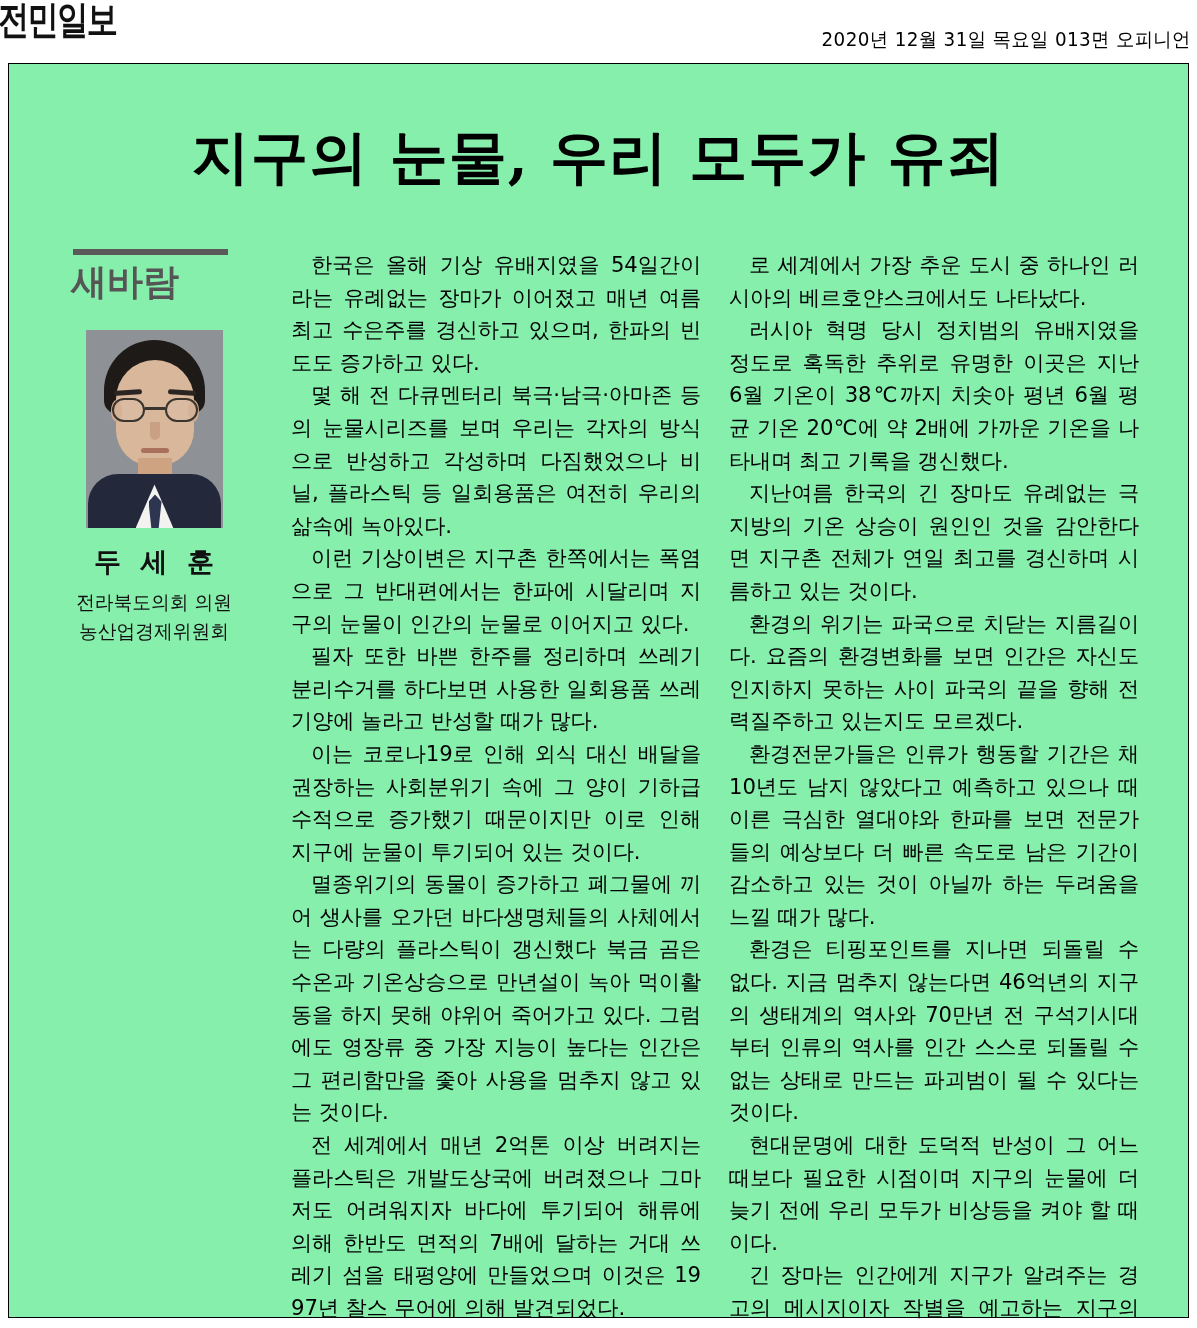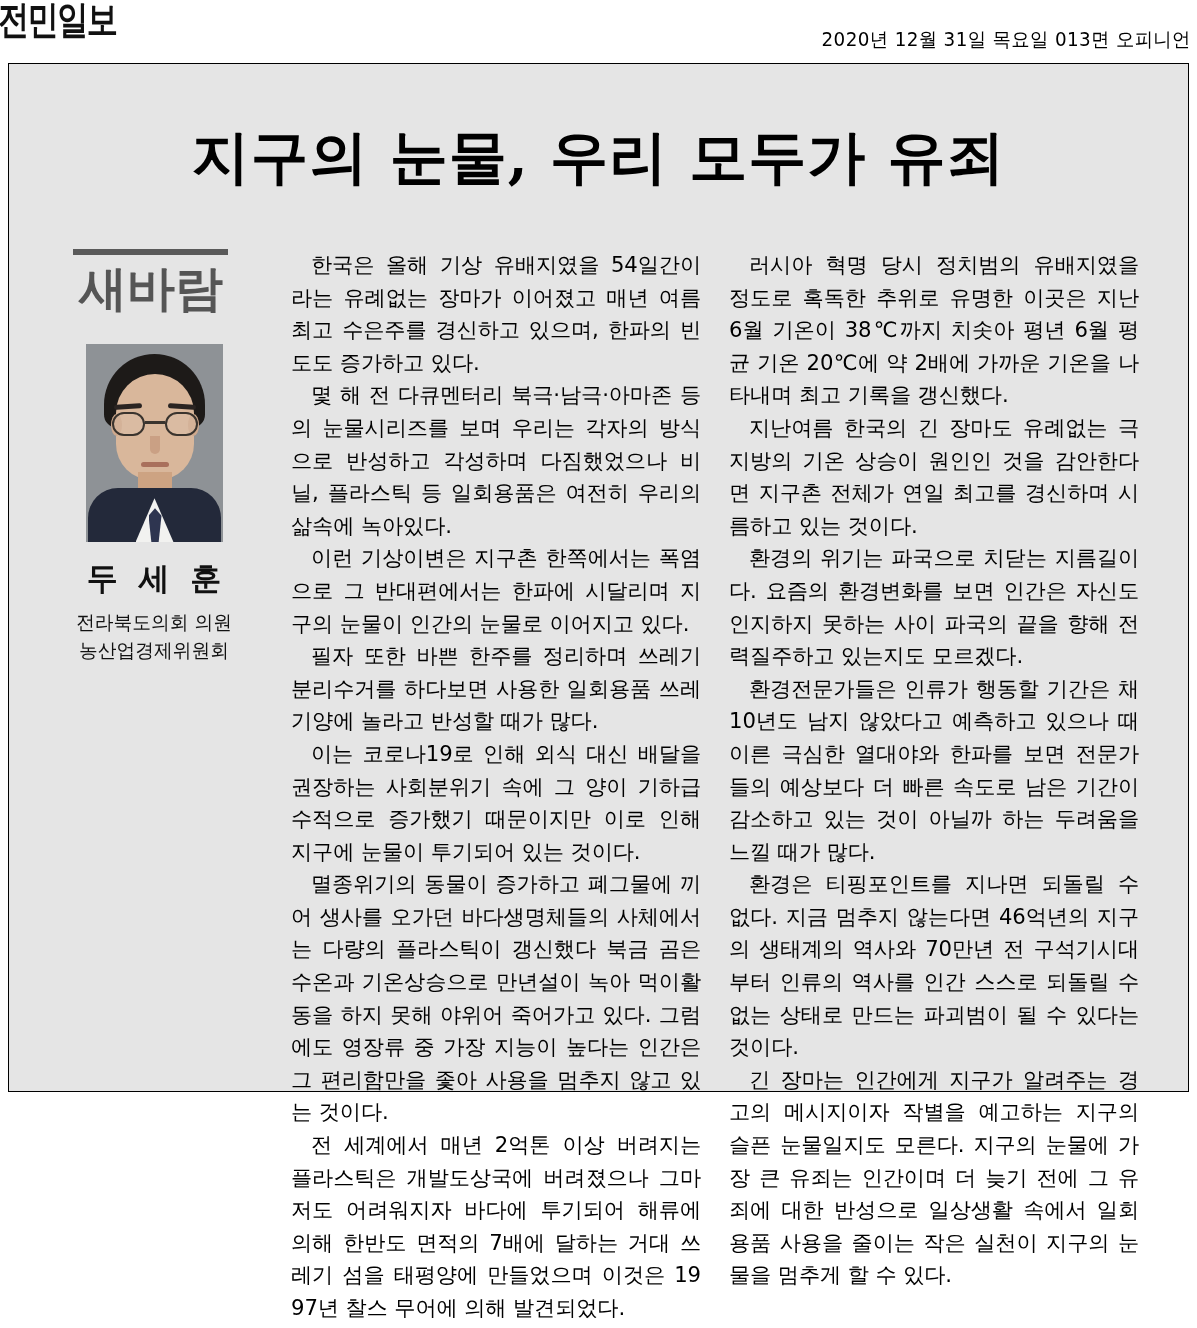--- a/index.html
+++ b/index.html
@@ -47,24 +47,24 @@
     color: #000;
     white-space: nowrap;
   }
 
   
   .page-frame {
     position: absolute;
     left: 8px;
     top: 63px;
     width: 1181px;
-    height: 1029px;
+    height: 1255px;
     border: 1.6px solid #000000;
     box-sizing: border-box;
-    background: #e5e5e5;
+    background: #86efac;
   }
 
   
   .headline {
     text-align: center;
     font-family: "DejaVu Serif", "Liberation Serif", serif;
     font-size: 58px;
     font-weight: 700;
     letter-spacing: 1px;
     margin-top: 62px;
@@ -93,27 +93,27 @@
   }
   .rail-inner { width: 178px; }
   .series-rule {
     width: 155px;
     height: 6px;
     background: #5a5a5a;
     margin: 0 0 6px 8px;
   }
   .series-name {
     font-family: "DejaVu Serif", "Liberation Serif", serif;
-    font-size: 48px;
+    font-size: 36px;
     font-weight: 700;
     color: #555555;
     letter-spacing: 0px;
     line-height: 1.15;
     margin-left: 6px;
-    text-align: center;
+    text-align: left;
     width: 160px;
   }
   .author-photo {
     width: 137px;
     height: 198px;
     margin: 28px auto 0 auto;
     position: relative;
     overflow: hidden;
     background: #8e9296;
   }
@@ -205,21 +205,21 @@
   .author-photo .tie {
     position: absolute;
     left: 63px; bottom: 0;
     width: 13px; height: 34px;
     background: #2e3550;
     clip-path: polygon(50% 0, 100% 22%, 78% 100%, 22% 100%, 0 22%);
   }
   .author-name {
     margin-top: 16px;
     font-family: "DejaVu Serif", "Liberation Serif", serif;
-    font-size: 31px;
+    font-size: 27px;
     font-weight: 700;
     letter-spacing: 5px;
     color: #111;
     text-indent: 5px;
   }
   .author-affil {
     margin-top: 9px;
     font-size: 19.5px;
     line-height: 1.45;
     color: #111;
@@ -301,23 +301,25 @@
       <div class="text-col">
           <p>한국은 올해 기상 유배지였을 54일간이라는 유례없는 장마가 이어졌고 매년 여름 최고 수은주를 경신하고 있으며, 한파의 빈도도 증가하고 있다.</p>
           <p>몇 해 전 다큐멘터리 북극·남극·아마존 등의 눈물시리즈를 보며 우리는 각자의 방식으로 반성하고 각성하며 다짐했었으나 비닐, 플라스틱 등 일회용품은 여전히 우리의 삶속에 녹아있다.</p>
           <p>이런 기상이변은 지구촌 한쪽에서는 폭염으로 그 반대편에서는 한파에 시달리며 지구의 눈물이 인간의 눈물로 이어지고 있다.</p>
           <p>필자 또한 바쁜 한주를 정리하며 쓰레기 분리수거를 하다보면 사용한 일회용품 쓰레기양에 놀라고 반성할 때가 많다.</p>
           <p>이는 코로나19로 인해 외식 대신 배달을 권장하는 사회분위기 속에 그 양이 기하급수적으로 증가했기 때문이지만 이로 인해 지구에 눈물이 투기되어 있는 것이다.</p>
           <p>멸종위기의 동물이 증가하고 폐그물에 끼어 생사를 오가던 바다생명체들의 사체에서는 다량의 플라스틱이 갱신했다 북금 곰은 수온과 기온상승으로 만년설이 녹아 먹이활동을 하지 못해 야위어 죽어가고 있다. 그럼에도 영장류 중 가장 지능이 높다는 인간은 그 편리함만을 좇아 사용을 멈추지 않고 있는 것이다.</p>
           <p>전 세계에서 매년 2억톤 이상 버려지는 플라스틱은 개발도상국에 버려졌으나 그마저도 어려워지자 바다에 투기되어 해류에 의해 한반도 면적의 7배에 달하는 거대 쓰레기 섬을 태평양에 만들었으며 이것은 1997년 찰스 무어에 의해 발견되었다.</p>
         </div>
       <div class="text-col">
+          <p>로 세계에서 가장 추운 도시 중 하나인 러시아의 베르호얀스크에서도 나타났다.</p>
           <p>러시아 혁명 당시 정치범의 유배지였을 정도로 혹독한 추위로 유명한 이곳은 지난 6월 기온이 38℃까지 치솟아 평년 6월 평균 기온 20℃에 약 2배에 가까운 기온을 나타내며 최고 기록을 갱신했다.</p>
           <p>지난여름 한국의 긴 장마도 유례없는 극지방의 기온 상승이 원인인 것을 감안한다면 지구촌 전체가 연일 최고를 경신하며 시름하고 있는 것이다.</p>
           <p>환경의 위기는 파국으로 치닫는 지름길이다. 요즘의 환경변화를 보면 인간은 자신도 인지하지 못하는 사이 파국의 끝을 향해 전력질주하고 있는지도 모르겠다.</p>
           <p>환경전문가들은 인류가 행동할 기간은 채 10년도 남지 않았다고 예측하고 있으나 때 이른 극심한 열대야와 한파를 보면 전문가들의 예상보다 더 빠른 속도로 남은 기간이 감소하고 있는 것이 아닐까 하는 두려움을 느낄 때가 많다.</p>
           <p>환경은 티핑포인트를 지나면 되돌릴 수 없다. 지금 멈추지 않는다면 46억년의 지구의 생태계의 역사와 70만년 전 구석기시대부터 인류의 역사를 인간 스스로 되돌릴 수 없는 상태로 만드는 파괴범이 될 수 있다는 것이다.</p>
+          <p>현대문명에 대한 도덕적 반성이 그 어느 때보다 필요한 시점이며 지구의 눈물에 더 늦기 전에 우리 모두가 비상등을 켜야 할 때이다.</p>
           <p>긴 장마는 인간에게 지구가 알려주는 경고의 메시지이자 작별을 예고하는 지구의 슬픈 눈물일지도 모른다. 지구의 눈물에 가장 큰 유죄는 인간이며 더 늦기 전에 그 유죄에 대한 반성으로 일상생활 속에서 일회용품 사용을 줄이는 작은 실천이 지구의 눈물을 멈추게 할 수 있다.</p>
         </div>
     </div>
 
   </div>
 </div>
 
 </body></html>

